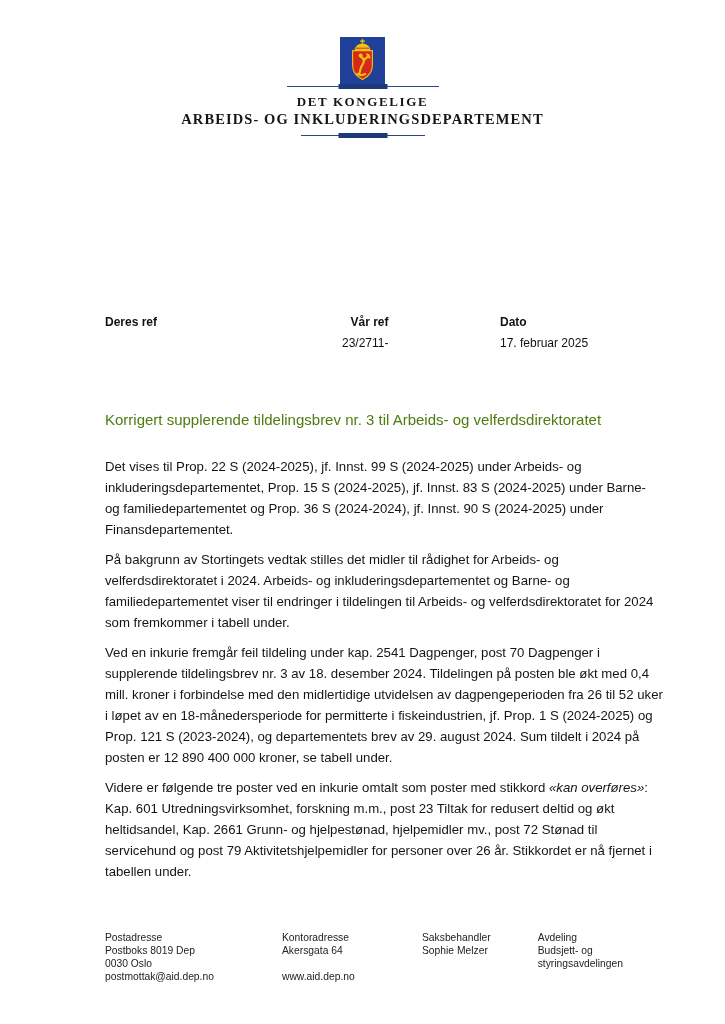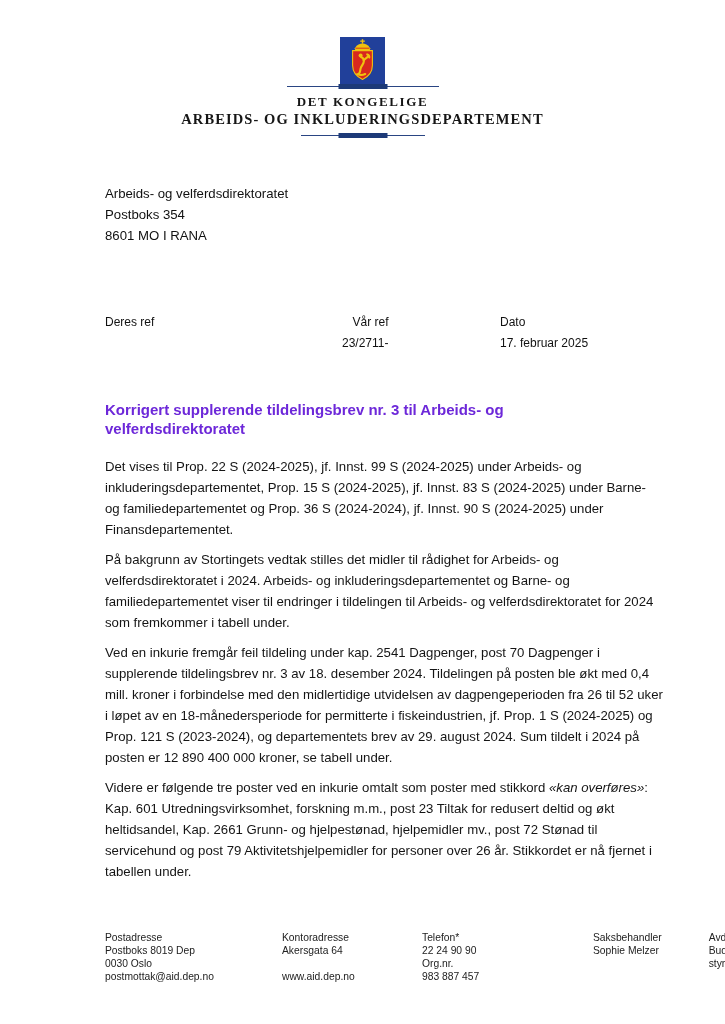--- a/index.html
+++ b/index.html
@@ -27,30 +27,30 @@
     margin-top:1px; font-family:"Liberation Serif", serif; font-weight:bold;
     font-size:14.5px; letter-spacing:1.1px; color:#161616; white-space:nowrap;
   }
 
   
   .recipient { position:absolute; left:105px; top:183px; font-size:13.2px; line-height:21px; color:#111; }
 
   
   .refrow { position:absolute; left:105px; top:316px; width:520px; height:44px; font-size:12px; color:#111; }
   .ref-col { position:absolute; top:0; }
-  .ref-col .ref-label { line-height:13px; }
+  .ref-col .ref-label { line-height:13px;font-weight:bold; }
   .ref-col .ref-value { line-height:13px; margin-top:8px; }
   .ref-col.c1 { left:0; }
   .ref-col.c2 { left:237px;text-align:right; }
   .ref-col.c3 { left:395px; }
 
   
   .title {
-    position:absolute; left:105px; top:400px; width:525px;
-    font-size:15px; font-weight:bold; line-height:19px; color:#6d28d9;
+    position:absolute; left:105px; top:410px; width:525px;
+    font-size:15px; font-weight:normal; line-height:19px; color:#4d7c0f;
   }
   .body { position:absolute; left:105px; top:456px; width:558px; font-size:13.2px; line-height:21px; color:#151515; }
   .body p { margin:0 0 9px 0; }
   .italic { font-style:italic; }
 
   
   .footer {
     position:absolute; left:105px; top:931px; width:580px;
     display:flex; font-size:10.3px; line-height:13px; color:#222;gap:47px;
   }
@@ -96,25 +96,20 @@
 
     <div class="lh-line1">DET KONGELIGE</div>
     <div class="lh-line2">ARBEIDS- OG INKLUDERINGSDEPARTEMENT</div>
 
     <div class="divider bottom">
       <div class="thin"></div>
         <div class="thick"></div>
     </div>
   </div>
 
-  <div class="recipient">
-    <div>Arbeids- og velferdsdirektoratet</div>
-    <div>Postboks 354</div>
-    <div>8601 MO I RANA</div>
-  </div>
 
   <div class="refrow">
     <div class="ref-col c1">
       <div class="ref-label">Deres ref</div>
       <div class="ref-value"></div>
     </div>
     <div class="ref-col c2">
       <div class="ref-label">Vår ref</div>
       <div class="ref-value">23/2711-</div>
     </div>
@@ -139,26 +134,20 @@
       <div class="fline">Postboks 8019 Dep</div>
       <div class="fline">0030 Oslo</div>
       <div class="fline">postmottak@aid.dep.no</div>
     </div>
     <div class="fcol c2">
       <div class="fline">Kontoradresse</div>
       <div class="fline">Akersgata 64</div>
       <div class="fline"></div>
       <div class="fline">www.aid.dep.no</div>
     </div>
-    <div class="fcol c3">
-      <div class="fline">Telefon*</div>
-      <div class="fline">22 24 90 90</div>
-      <div class="fline">Org.nr.</div>
-      <div class="fline">983 887 457</div>
-    </div>
     <div class="fcol c5">
       <div class="fline">Saksbehandler</div>
       <div class="fline">Sophie Melzer</div>
       <div class="fline"></div>
       <div class="fline"></div>
     </div>
     <div class="fcol c4">
       <div class="fline">Avdeling</div>
       <div class="fline">Budsjett- og</div>
       <div class="fline">styringsavdelingen</div>

